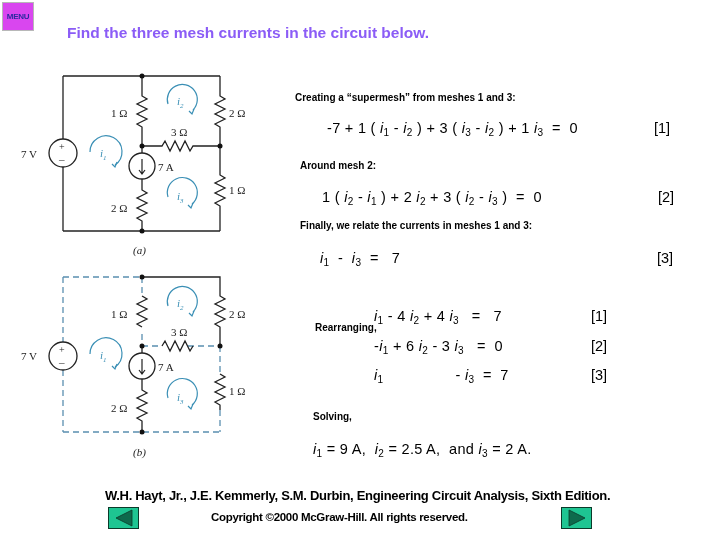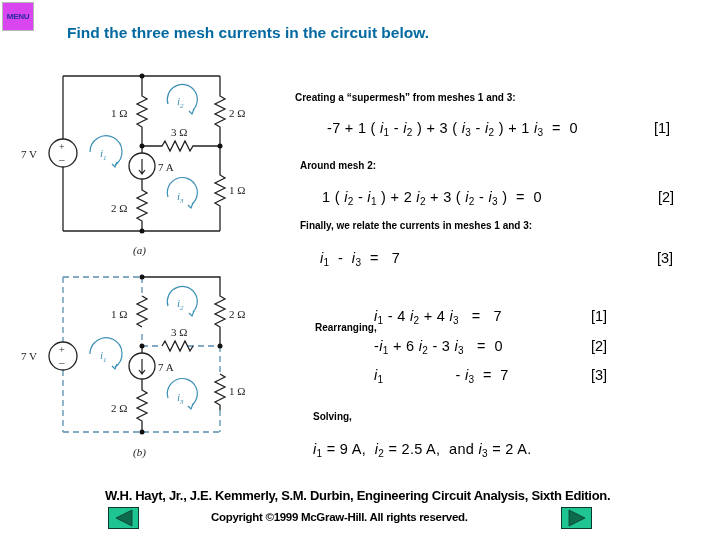--- a/index.html
+++ b/index.html
@@ -2,21 +2,21 @@
 <html><head>
 <meta charset="utf-8">
 <style>
   html, body { margin:0; padding:0; }
   body { width:720px; height:540px; position:relative; background:#ffffff; overflow:hidden;
          font-family: "Liberation Sans", sans-serif; color:#000; }
   .abs { position:absolute; white-space:nowrap; }
   .menu-btn { left:2px; top:2px; width:32px; height:29px; border:1px solid #b8b8b8; background:#d946ef;
               box-sizing:border-box; display:flex; align-items:center; justify-content:center;
               font-size:8px; font-weight:bold; color:#2a2aa0; letter-spacing:-0.3px; cursor:pointer; }
-  .title { left:67px; top:24px; font-size:15.5px; font-weight:bold; color:#0369a1; }
+  .title { left:67px; top:24px; font-size:15.5px; font-weight:bold; color:#8b5cf6; }
   .h { font-size:10px; font-weight:bold; }
   .eq { font-size:14.5px; font-family: "Liberation Sans", sans-serif; letter-spacing:0.3px; }
   .eq sub { font-size:10px; vertical-align:-3px; }
   .eq i { font-style:italic; }
   .tag { font-size:14.5px; }
   .cite { font-size:13px; font-weight:bold; letter-spacing:-0.3px; }
   .copy { font-size:11.5px; font-weight:bold; letter-spacing:-0.3px; }
   .nav-btn { width:31px; height:22px; background:#1ec592; border:1px solid #0b3a2a; box-sizing:border-box;
              display:flex; align-items:center; justify-content:center; cursor:pointer; }
   .circuit { position:absolute; left:20px; width:270px; height:200px; }
@@ -178,18 +178,18 @@
 <div class="abs eq" style="left:313px; top:441px;">
   <i>i</i><sub>1</sub> = 9 A, &nbsp;<i>i</i><sub>2</sub> = 2.5 A, &nbsp;and <i>i</i><sub>3</sub> = 2 A.
 </div>
 
 <div class="abs cite" style="left:105px; top:488px;">W.H. Hayt, Jr., J.E. Kemmerly, S.M. Durbin, Engineering Circuit Analysis, Sixth Edition.</div>
 <div class="abs nav-btn" style="left:108px; top:507px;">
   <svg width="20" height="18" viewBox="0 0 20 18">
     <polygon points="18,1 18,17 2,9" fill="#0e6a4c" stroke="#0b3a2a" stroke-width="0.8"></polygon>
   </svg>
 </div>
-<div class="abs copy" style="left:211px; top:511px;">Copyright ©1999 McGraw-Hill.  All rights reserved.</div>
+<div class="abs copy" style="left:211px; top:511px;">Copyright ©2000 McGraw-Hill.  All rights reserved.</div>
 <div class="abs nav-btn" style="left:561px; top:507px;">
   <svg width="20" height="18" viewBox="0 0 20 18">
     <polygon points="2,1 2,17 18,9" fill="#0e6a4c" stroke="#0b3a2a" stroke-width="0.8"></polygon>
   </svg>
 </div>
 
 </body></html>

